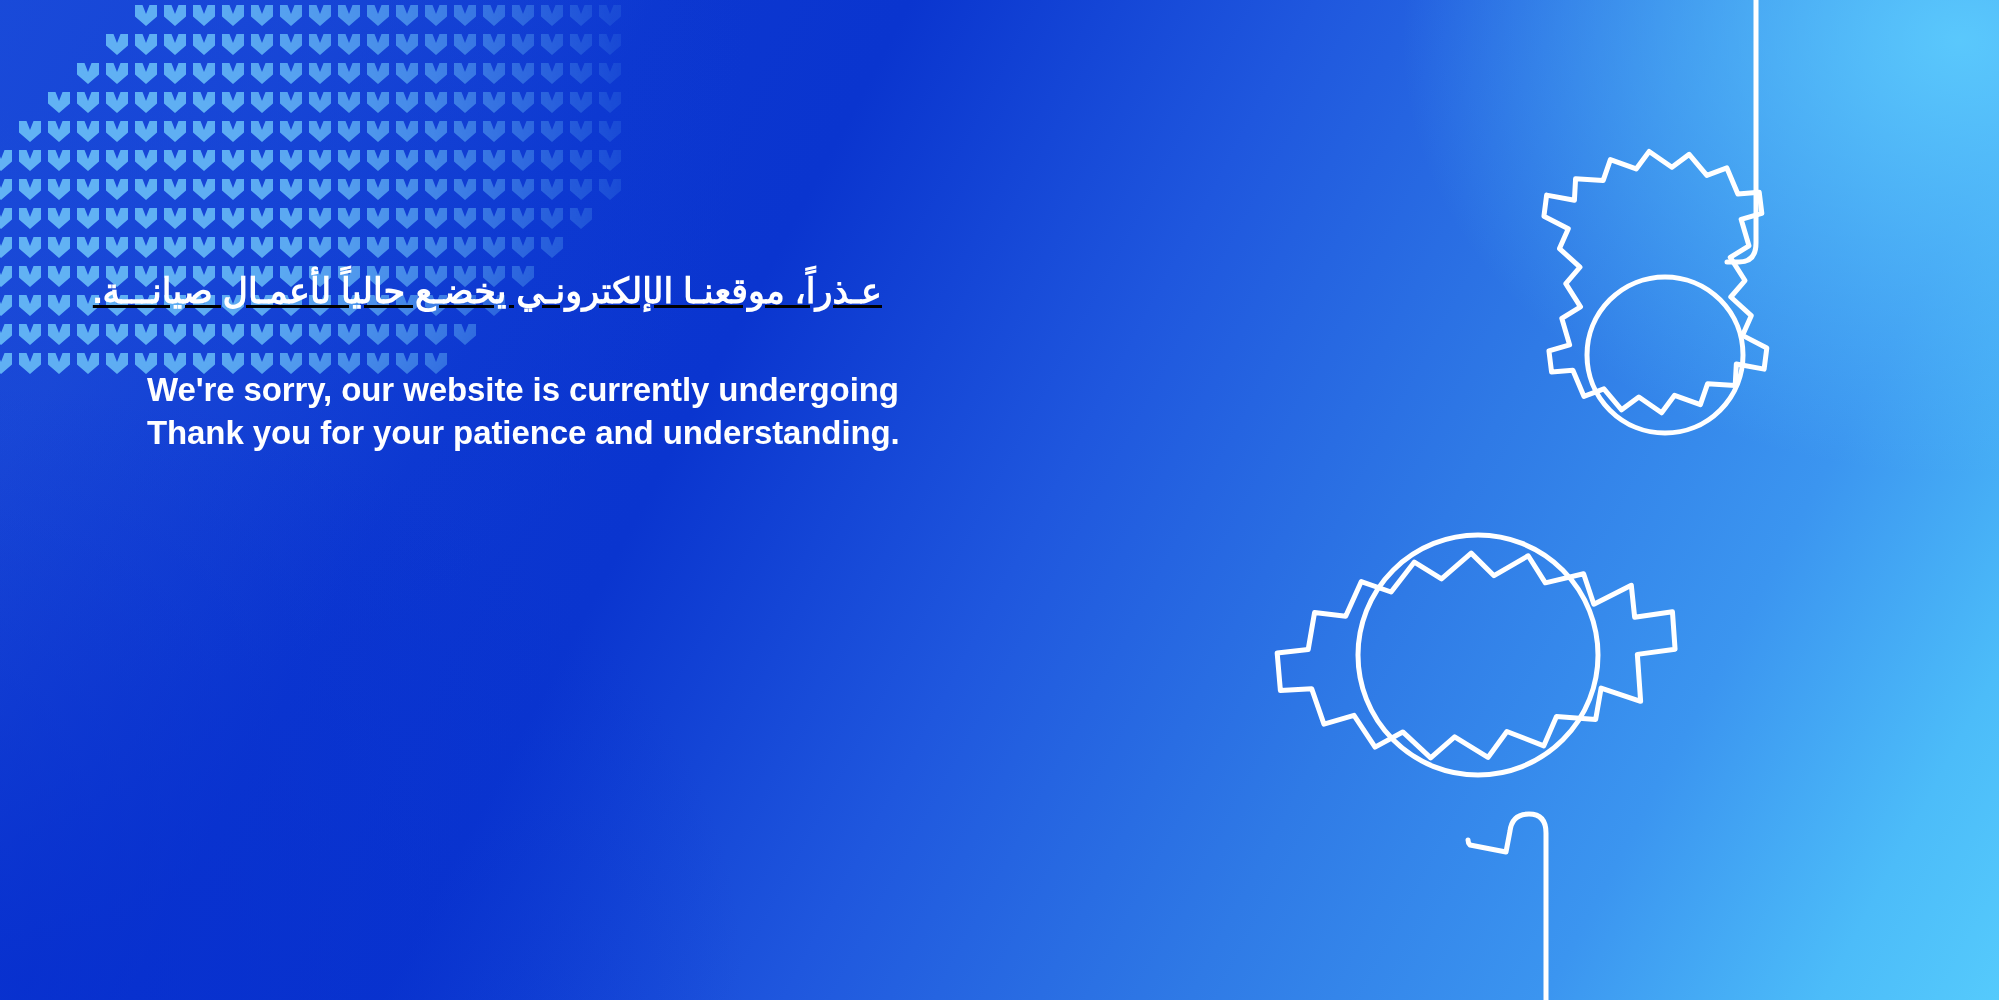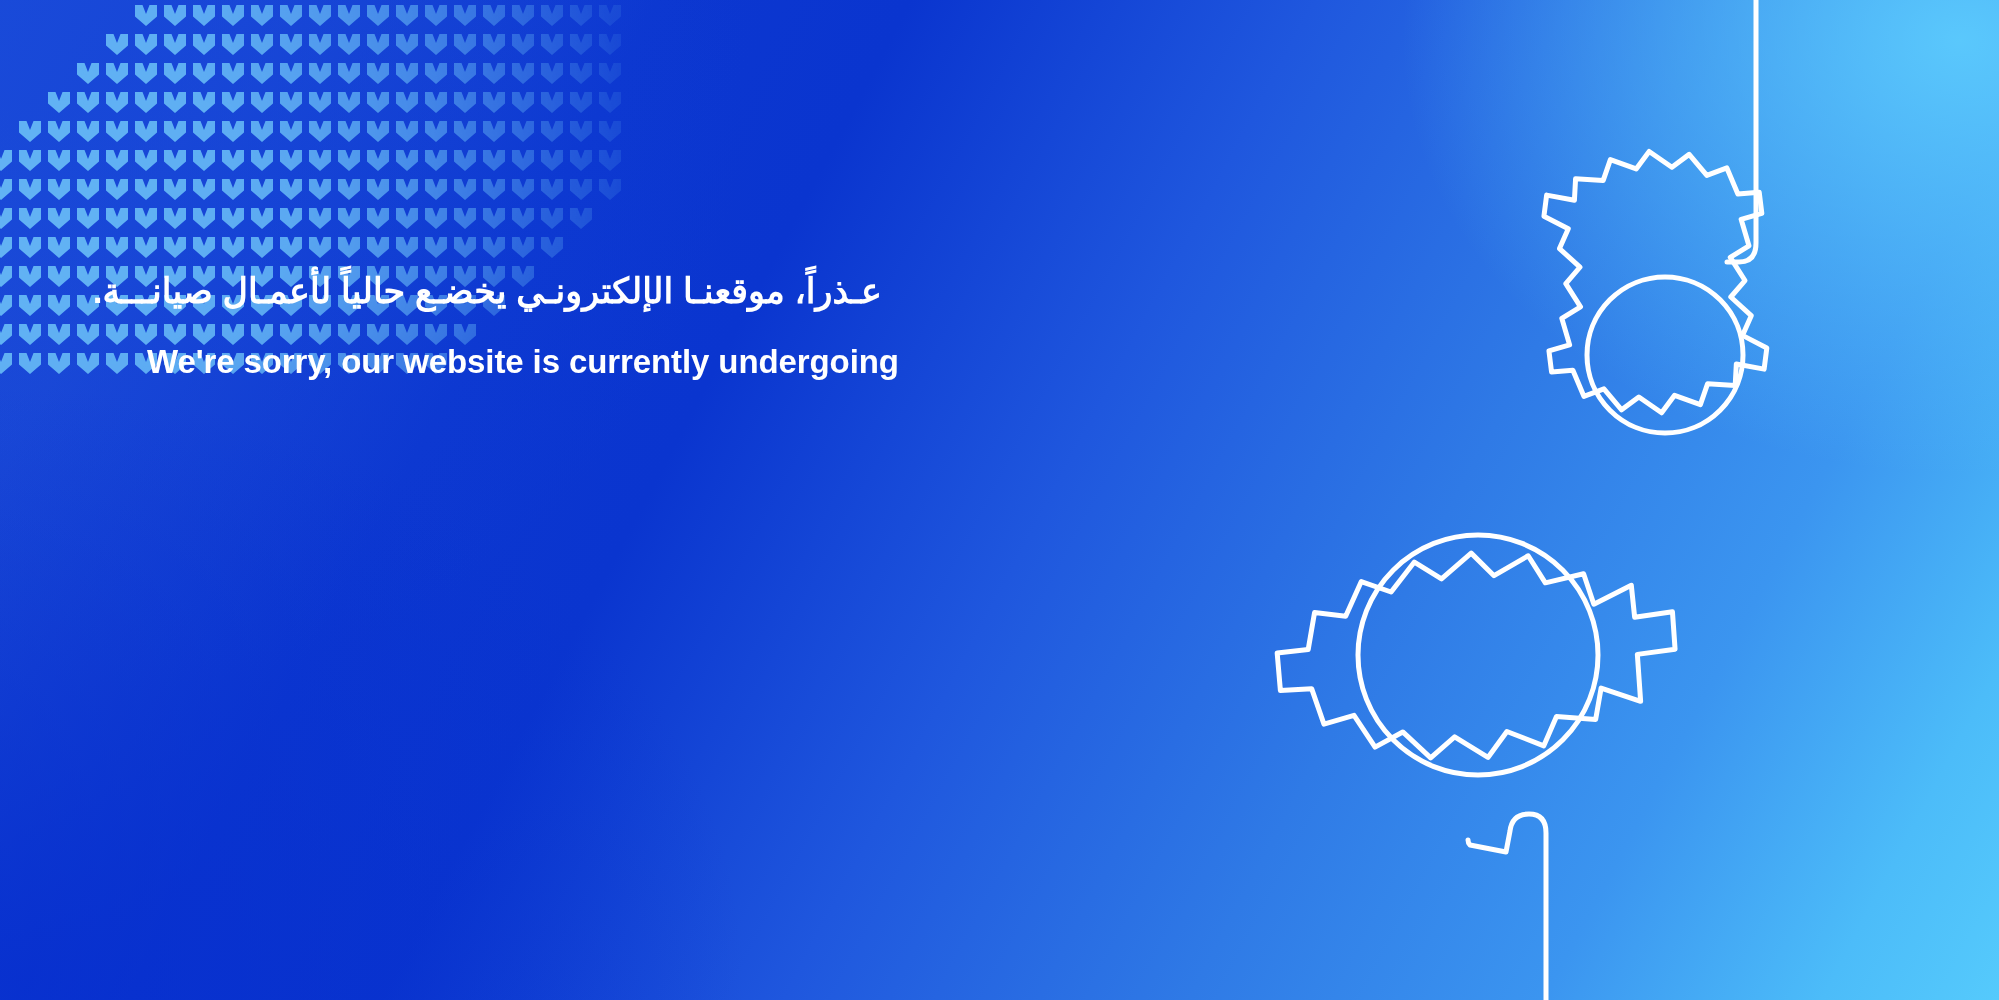--- a/index.html
+++ b/index.html
@@ -79,24 +79,25 @@
     font-size: 35px;
     line-height: 51px;
     font-weight: 600;
     letter-spacing: 0.1px;
     white-space: nowrap;
   }
 
   #arabic-message {
     width: 735px;
     margin-bottom: 12px;
+    text-decoration: underline;
   }
 
   #english-message {
-    margin-top: 24px;
+    margin-top: 52px;
   }
 
   .en-line {
     color: #ffffff;
     font-size: 33px;
     line-height: 43px;
     font-weight: 600;
     letter-spacing: -0.1px;
     white-space: nowrap;
     text-align: left;
@@ -227,17 +228,18 @@
   </svg>
 
   <div id="message-block">
 
     <div id="arabic-message" dir="rtl" lang="ar">
       <div class="ar-line">عـذراً، موقعنـا الإلكترونـي يخضـع حالياً لأعمـال صيانـــة.</div>
     </div>
 
     <div id="english-message" lang="en">
       <div class="en-line">We're sorry, our website is currently undergoing</div>
+      <div class="en-line">Thank you for your patience and understanding.</div>
     </div>
 
   </div>
 
 </div>
 
 </body></html>

